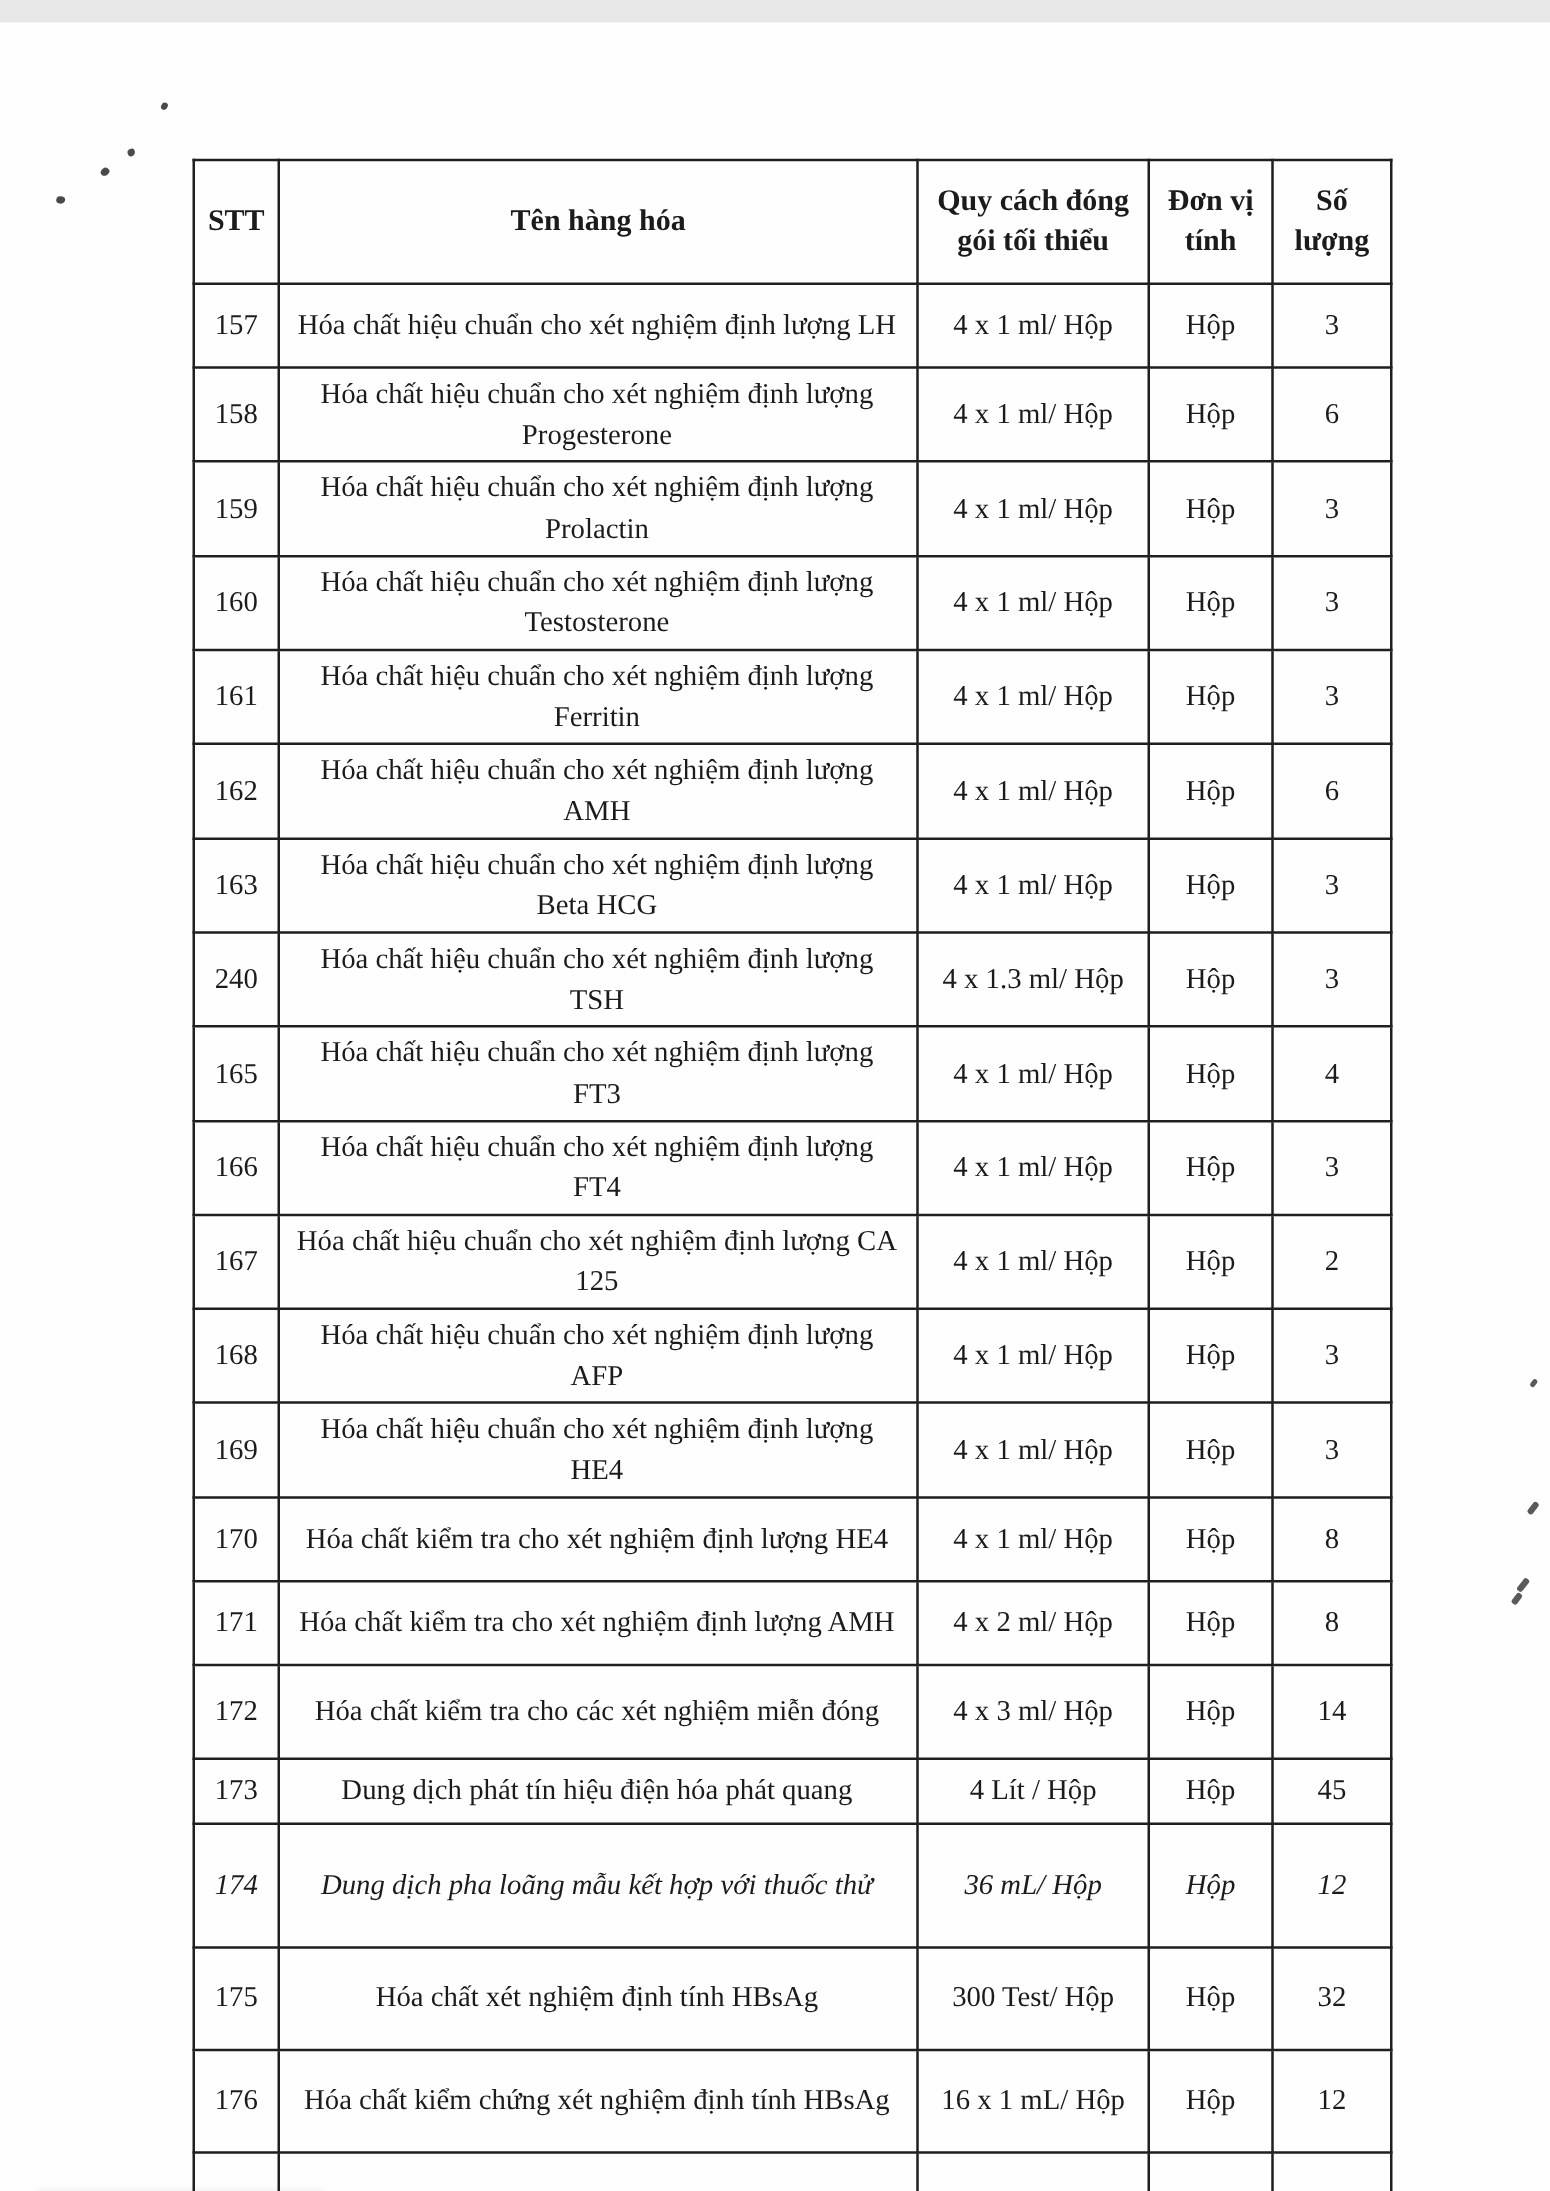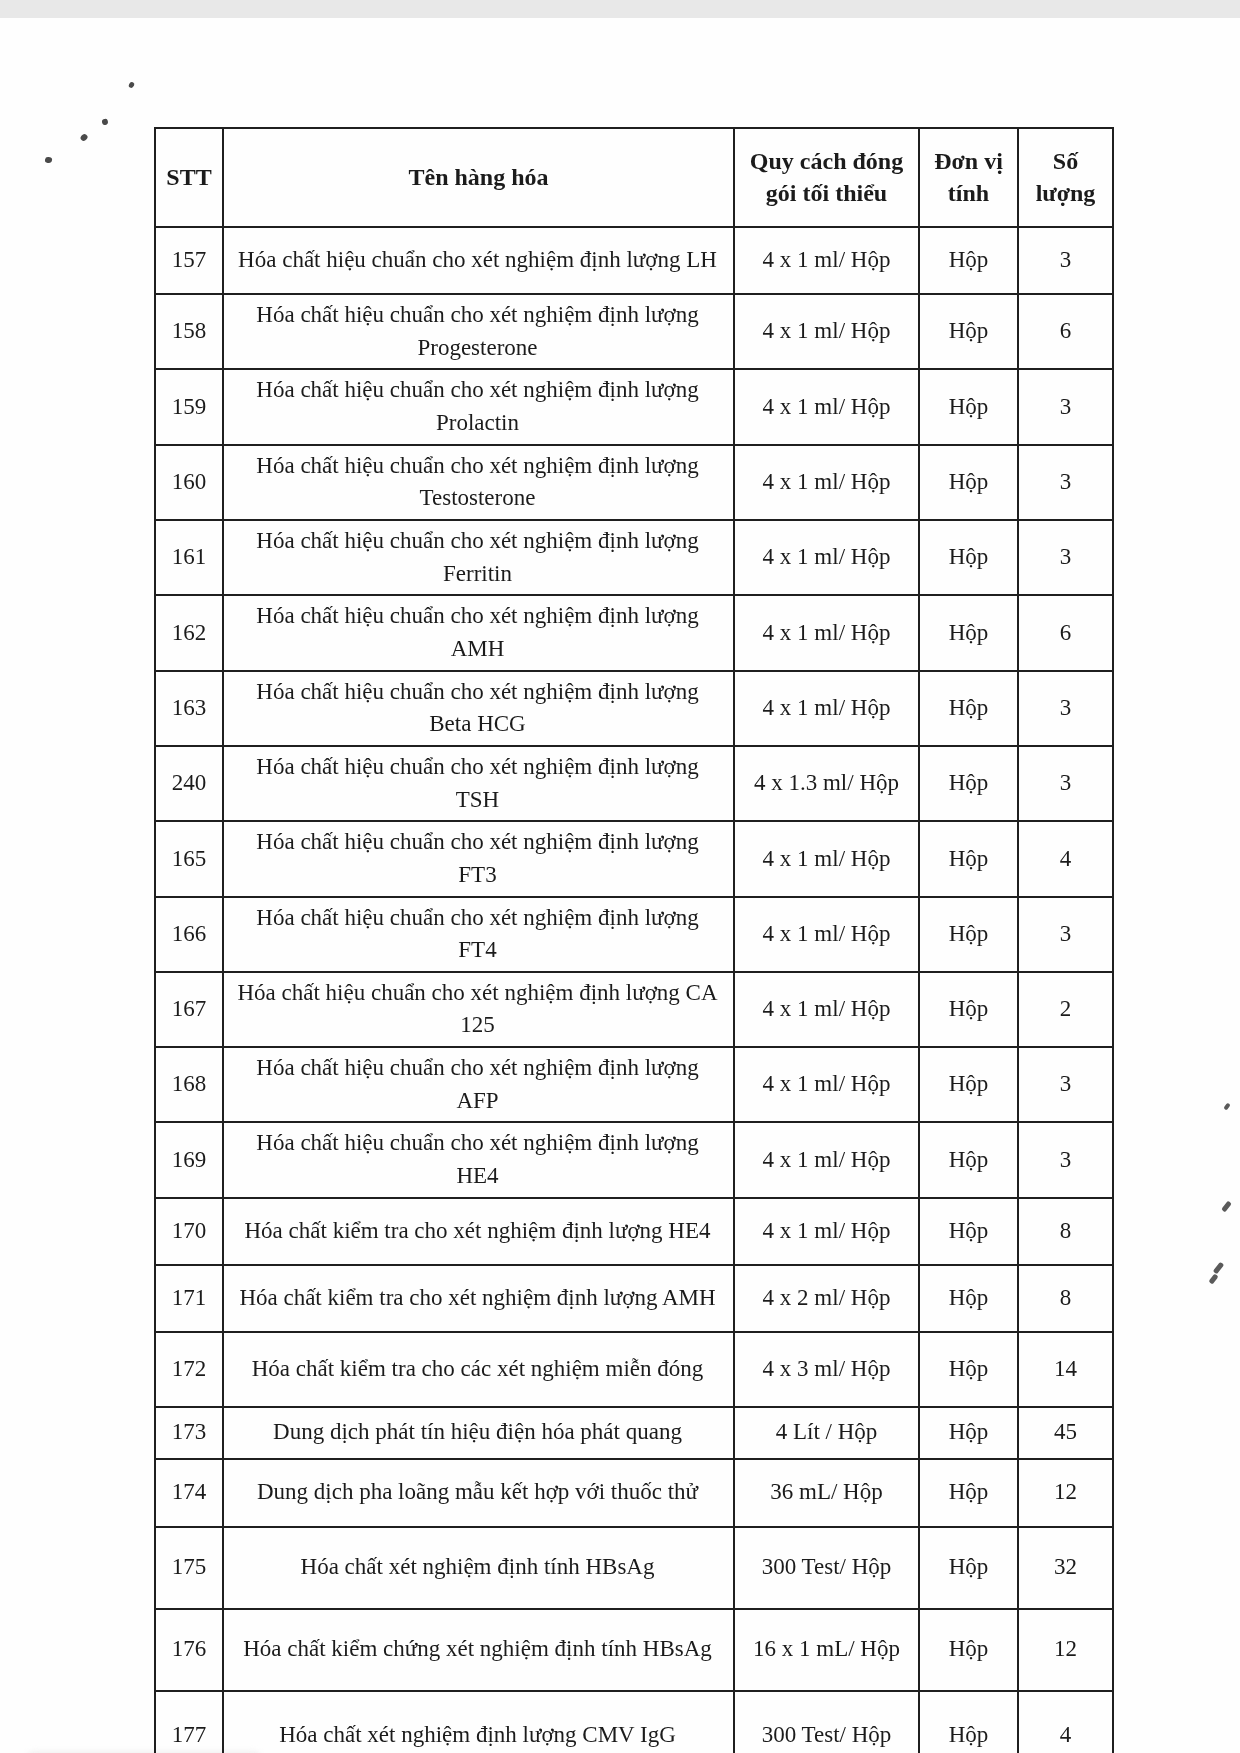--- a/index.html
+++ b/index.html
@@ -226,21 +226,21 @@
       <td class="cell-dvt">Hộp</td>
       <td class="cell-sl">14</td>
     </tr>
         <tr style="height: 52px;">
       <td class="cell-stt">173</td>
       <td class="cell-ten">Dung dịch phát tín hiệu điện hóa phát quang</td>
       <td class="cell-quy">4 Lít / Hộp</td>
       <td class="cell-dvt">Hộp</td>
       <td class="cell-sl">45</td>
     </tr>
-        <tr style="height: 68px;">
+        <tr style="height: 99px; font-style: italic;">
       <td class="cell-stt">174</td>
       <td class="cell-ten">Dung dịch pha loãng mẫu kết hợp với thuốc thử</td>
       <td class="cell-quy">36 mL/ Hộp</td>
       <td class="cell-dvt">Hộp</td>
       <td class="cell-sl">12</td>
     </tr>
         <tr style="height: 82px; border-radius: 26px;">
       <td class="cell-stt">175</td>
       <td class="cell-ten">Hóa chất xét nghiệm định tính HBsAg</td>
       <td class="cell-quy">300 Test/ Hộp</td>

